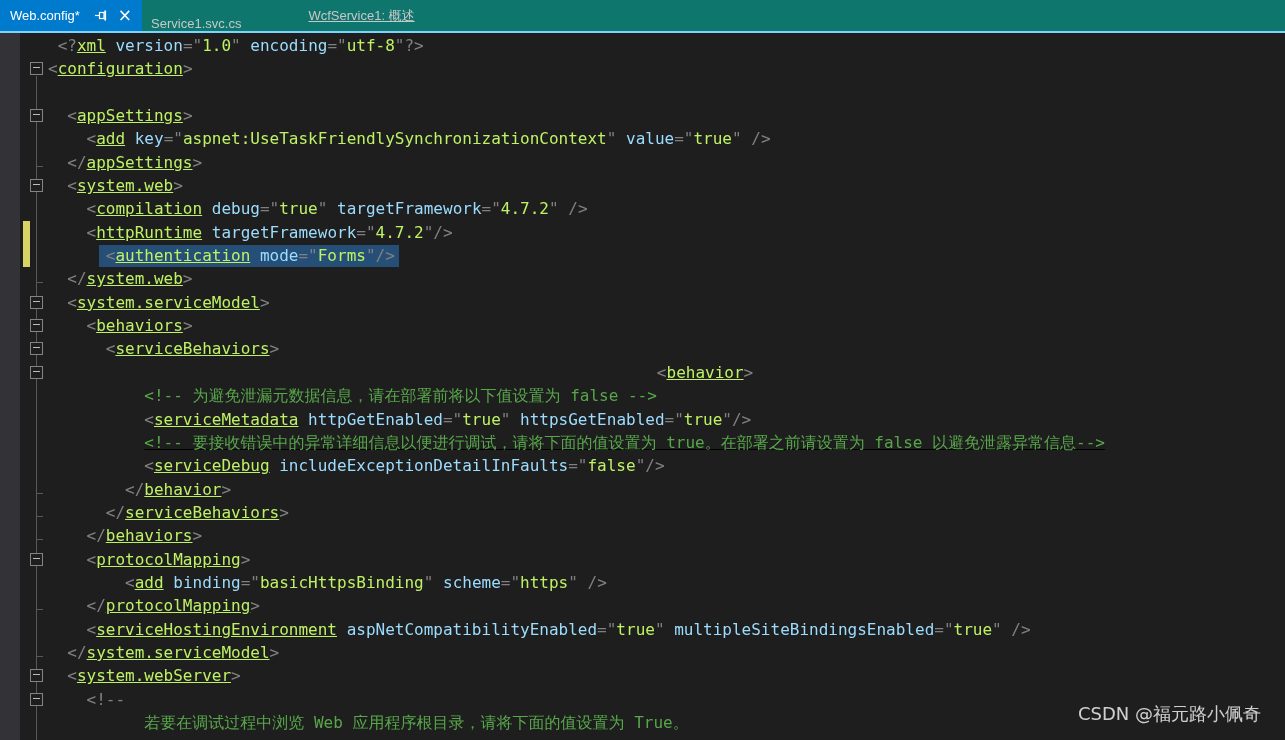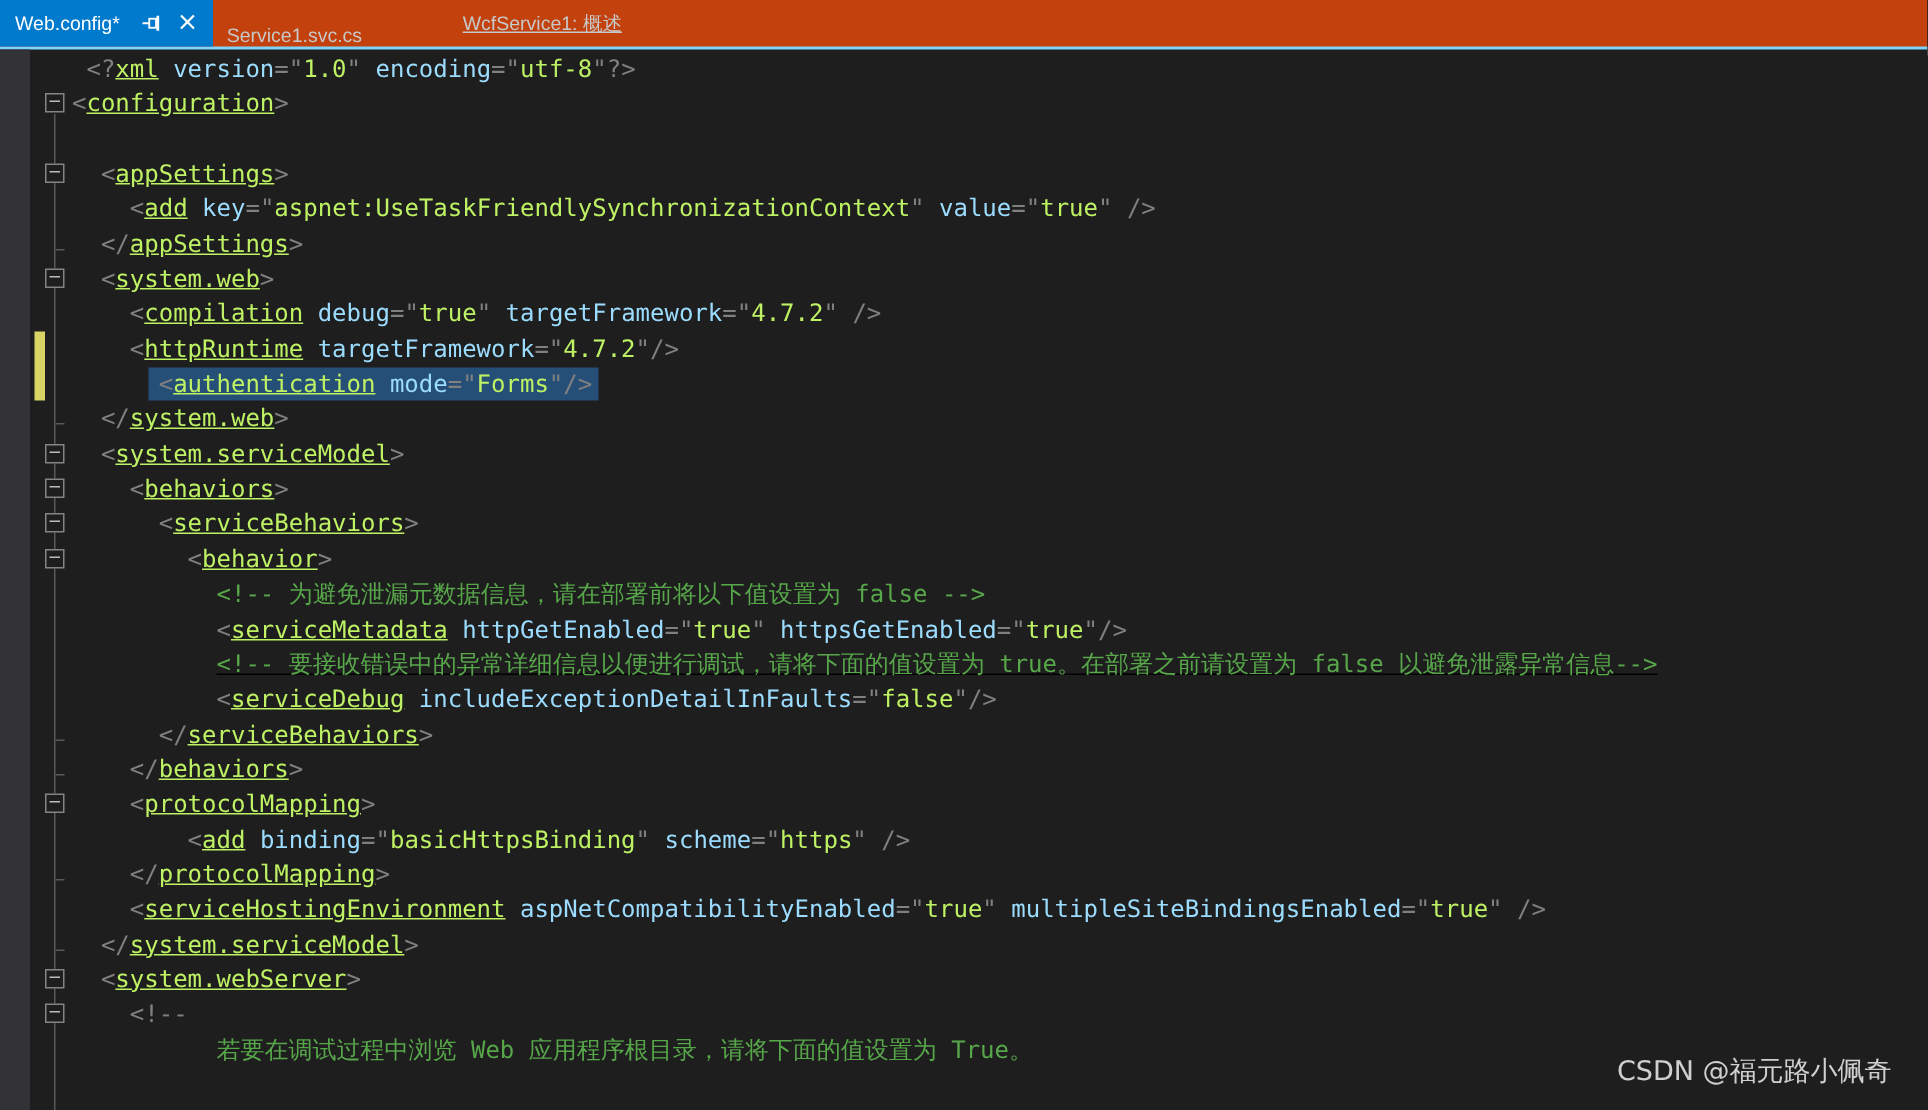--- a/index.html
+++ b/index.html
@@ -3,21 +3,21 @@
 <meta charset="utf-8">
 <style>
   html,body{margin:0;padding:0;}
   body{
     width:1285px;height:740px;overflow:hidden;position:relative;
     background:#1e1e1e;
     font-family:"DejaVu Sans Mono","DejaVu Sans",monospace;
   }
   
   .tabbar{
-    height:31px;background:#c2410c;display:flex;align-items:stretch;
+    height:31px;background:#0f766e;display:flex;align-items:stretch;
     border-bottom:6px solid #7dd3fc;
     font-family:"Liberation Sans","DejaVu Sans",sans-serif;font-size:13px;
   }
   .tab{display:flex;align-items:center;color:#c8c8c8;cursor:default;}
   .tab.active{background:#007acc;color:#ffffff;}
   .tab.active{padding:0 10px;}
   .tab:nth-child(2){padding:0 58px 0 9px;margin-top:16px;}
   .tab:nth-child(3){padding:0 14px 0 9px;text-decoration:underline;}
   .tab.active .tab-label{margin-right:14px;}
   .pin{display:flex;align-items:center;margin-right:9px;}
@@ -82,25 +82,26 @@
       <div class="line"><span class="content" style="padding-left: calc(4ch + 48px);"><span><span class="tok-d">&lt;</span><span class="tok-e">add</span><span class="tok-t"> </span><span class="tok-a">key</span><span class="tok-d">="</span><span class="tok-v">aspnet:UseTaskFriendlySynchronizationContext</span><span class="tok-d">"</span><span class="tok-t"> </span><span class="tok-a">value</span><span class="tok-d">="</span><span class="tok-v">true</span><span class="tok-d">"</span><span class="tok-t"> </span><span class="tok-d">/&gt;</span></span></span></div>
       <div class="line"><span class="fold-tick"></span><span class="content" style="padding-left: calc(2ch + 48px);"><span><span class="tok-d">&lt;/</span><span class="tok-e">appSettings</span><span class="tok-d">&gt;</span></span></span></div>
       <div class="line"><span class="fold-box"></span><span class="content" style="padding-left: calc(2ch + 48px);"><span><span class="tok-d">&lt;</span><span class="tok-e">system.web</span><span class="tok-d">&gt;</span></span></span></div>
       <div class="line"><span class="content" style="padding-left: calc(4ch + 48px);"><span><span class="tok-d">&lt;</span><span class="tok-e">compilation</span><span class="tok-t"> </span><span class="tok-a">debug</span><span class="tok-d">="</span><span class="tok-v">true</span><span class="tok-d">"</span><span class="tok-t"> </span><span class="tok-a">targetFramework</span><span class="tok-d">="</span><span class="tok-v">4.7.2</span><span class="tok-d">"</span><span class="tok-t"> </span><span class="tok-d">/&gt;</span></span></span></div>
       <div class="line"><span class="changebar"></span><span class="content" style="padding-left: calc(4ch + 48px);"><span><span class="tok-d">&lt;</span><span class="tok-e">httpRuntime</span><span class="tok-t"> </span><span class="tok-a">targetFramework</span><span class="tok-d">="</span><span class="tok-v">4.7.2</span><span class="tok-d">"</span><span class="tok-d">/&gt;</span></span></span></div>
       <div class="line"><span class="changebar"></span><span class="content" style="padding-left: calc(6ch + 48px);"><span class="selection"><span class="tok-d">&lt;</span><span class="tok-e">authentication</span><span class="tok-t"> </span><span class="tok-a">mode</span><span class="tok-d">="</span><span class="tok-v">Forms</span><span class="tok-d">"</span><span class="tok-d">/&gt;</span></span></span></div>
       <div class="line"><span class="fold-tick"></span><span class="content" style="padding-left: calc(2ch + 48px);"><span><span class="tok-d">&lt;/</span><span class="tok-e">system.web</span><span class="tok-d">&gt;</span></span></span></div>
       <div class="line"><span class="fold-box"></span><span class="content" style="padding-left: calc(2ch + 48px);"><span><span class="tok-d">&lt;</span><span class="tok-e">system.serviceModel</span><span class="tok-d">&gt;</span></span></span></div>
       <div class="line"><span class="fold-box"></span><span class="content" style="padding-left: calc(4ch + 48px);"><span><span class="tok-d">&lt;</span><span class="tok-e">behaviors</span><span class="tok-d">&gt;</span></span></span></div>
       <div class="line"><span class="fold-box"></span><span class="content" style="padding-left: calc(6ch + 48px);"><span><span class="tok-d">&lt;</span><span class="tok-e">serviceBehaviors</span><span class="tok-d">&gt;</span></span></span></div>
-      <div class="line"><span class="fold-box"></span><span class="content" style="padding-left: calc(8ch + 48px);"><span><span class="tok-d">&lt;</span><span class="tok-e">behavior</span><span class="tok-d">&gt;</span></span></span></div>
+      <div class="line"><span class="fold-box"></span><span class="content" style="padding-left: calc(8ch + 48px); text-align: center;"><span><span class="tok-d">&lt;</span><span class="tok-e">behavior</span><span class="tok-d">&gt;</span></span></span></div>
       <div class="line"><span class="content" style="padding-left: calc(10ch + 48px);"><span><span class="tok-c">&lt;!-- 为避免泄漏元数据信息，请在部署前将以下值设置为 false --&gt;</span></span></span></div>
       <div class="line"><span class="content" style="padding-left: calc(10ch + 48px);"><span><span class="tok-d">&lt;</span><span class="tok-e">serviceMetadata</span><span class="tok-t"> </span><span class="tok-a">httpGetEnabled</span><span class="tok-d">="</span><span class="tok-v">true</span><span class="tok-d">"</span><span class="tok-t"> </span><span class="tok-a">httpsGetEnabled</span><span class="tok-d">="</span><span class="tok-v">true</span><span class="tok-d">"</span><span class="tok-d">/&gt;</span></span></span></div>
       <div class="line"><span class="content" style="padding-left: calc(10ch + 48px); text-decoration: underline;"><span><span class="tok-c">&lt;!-- 要接收错误中的异常详细信息以便进行调试，请将下面的值设置为 true。在部署之前请设置为 false 以避免泄露异常信息--&gt;</span></span></span></div>
       <div class="line"><span class="content" style="padding-left: calc(10ch + 48px);"><span><span class="tok-d">&lt;</span><span class="tok-e">serviceDebug</span><span class="tok-t"> </span><span class="tok-a">includeExceptionDetailInFaults</span><span class="tok-d">="</span><span class="tok-v">false</span><span class="tok-d">"</span><span class="tok-d">/&gt;</span></span></span></div>
+      <div class="line"><span class="fold-tick"></span><span class="content" style="padding-left: calc(8ch + 48px);"><span><span class="tok-d">&lt;/</span><span class="tok-e">behavior</span><span class="tok-d">&gt;</span></span></span></div>
       <div class="line"><span class="fold-tick"></span><span class="content" style="padding-left: calc(6ch + 48px);"><span><span class="tok-d">&lt;/</span><span class="tok-e">serviceBehaviors</span><span class="tok-d">&gt;</span></span></span></div>
       <div class="line"><span class="fold-tick"></span><span class="content" style="padding-left: calc(4ch + 48px);"><span><span class="tok-d">&lt;/</span><span class="tok-e">behaviors</span><span class="tok-d">&gt;</span></span></span></div>
       <div class="line"><span class="fold-box"></span><span class="content" style="padding-left: calc(4ch + 48px);"><span><span class="tok-d">&lt;</span><span class="tok-e">protocolMapping</span><span class="tok-d">&gt;</span></span></span></div>
       <div class="line"><span class="content" style="padding-left: calc(8ch + 48px);"><span><span class="tok-d">&lt;</span><span class="tok-e">add</span><span class="tok-t"> </span><span class="tok-a">binding</span><span class="tok-d">="</span><span class="tok-v">basicHttpsBinding</span><span class="tok-d">"</span><span class="tok-t"> </span><span class="tok-a">scheme</span><span class="tok-d">="</span><span class="tok-v">https</span><span class="tok-d">"</span><span class="tok-t"> </span><span class="tok-d">/&gt;</span></span></span></div>
       <div class="line"><span class="fold-tick"></span><span class="content" style="padding-left: calc(4ch + 48px);"><span><span class="tok-d">&lt;/</span><span class="tok-e">protocolMapping</span><span class="tok-d">&gt;</span></span></span></div>
       <div class="line"><span class="content" style="padding-left: calc(4ch + 48px);"><span><span class="tok-d">&lt;</span><span class="tok-e">serviceHostingEnvironment</span><span class="tok-t"> </span><span class="tok-a">aspNetCompatibilityEnabled</span><span class="tok-d">="</span><span class="tok-v">true</span><span class="tok-d">"</span><span class="tok-t"> </span><span class="tok-a">multipleSiteBindingsEnabled</span><span class="tok-d">="</span><span class="tok-v">true</span><span class="tok-d">"</span><span class="tok-t"> </span><span class="tok-d">/&gt;</span></span></span></div>
       <div class="line"><span class="fold-tick"></span><span class="content" style="padding-left: calc(2ch + 48px);"><span><span class="tok-d">&lt;/</span><span class="tok-e">system.serviceModel</span><span class="tok-d">&gt;</span></span></span></div>
       <div class="line"><span class="fold-box"></span><span class="content" style="padding-left: calc(2ch + 48px);"><span><span class="tok-d">&lt;</span><span class="tok-e">system.webServer</span><span class="tok-d">&gt;</span></span></span></div>
       <div class="line"><span class="fold-box"></span><span class="content" style="padding-left: calc(4ch + 48px);"><span><span class="tok-d">&lt;!--</span></span></span></div>
       <div class="line"><span class="content" style="padding-left: calc(10ch + 48px);"><span><span class="tok-c">若要在调试过程中浏览 Web 应用程序根目录，请将下面的值设置为 True。</span></span></span></div>

